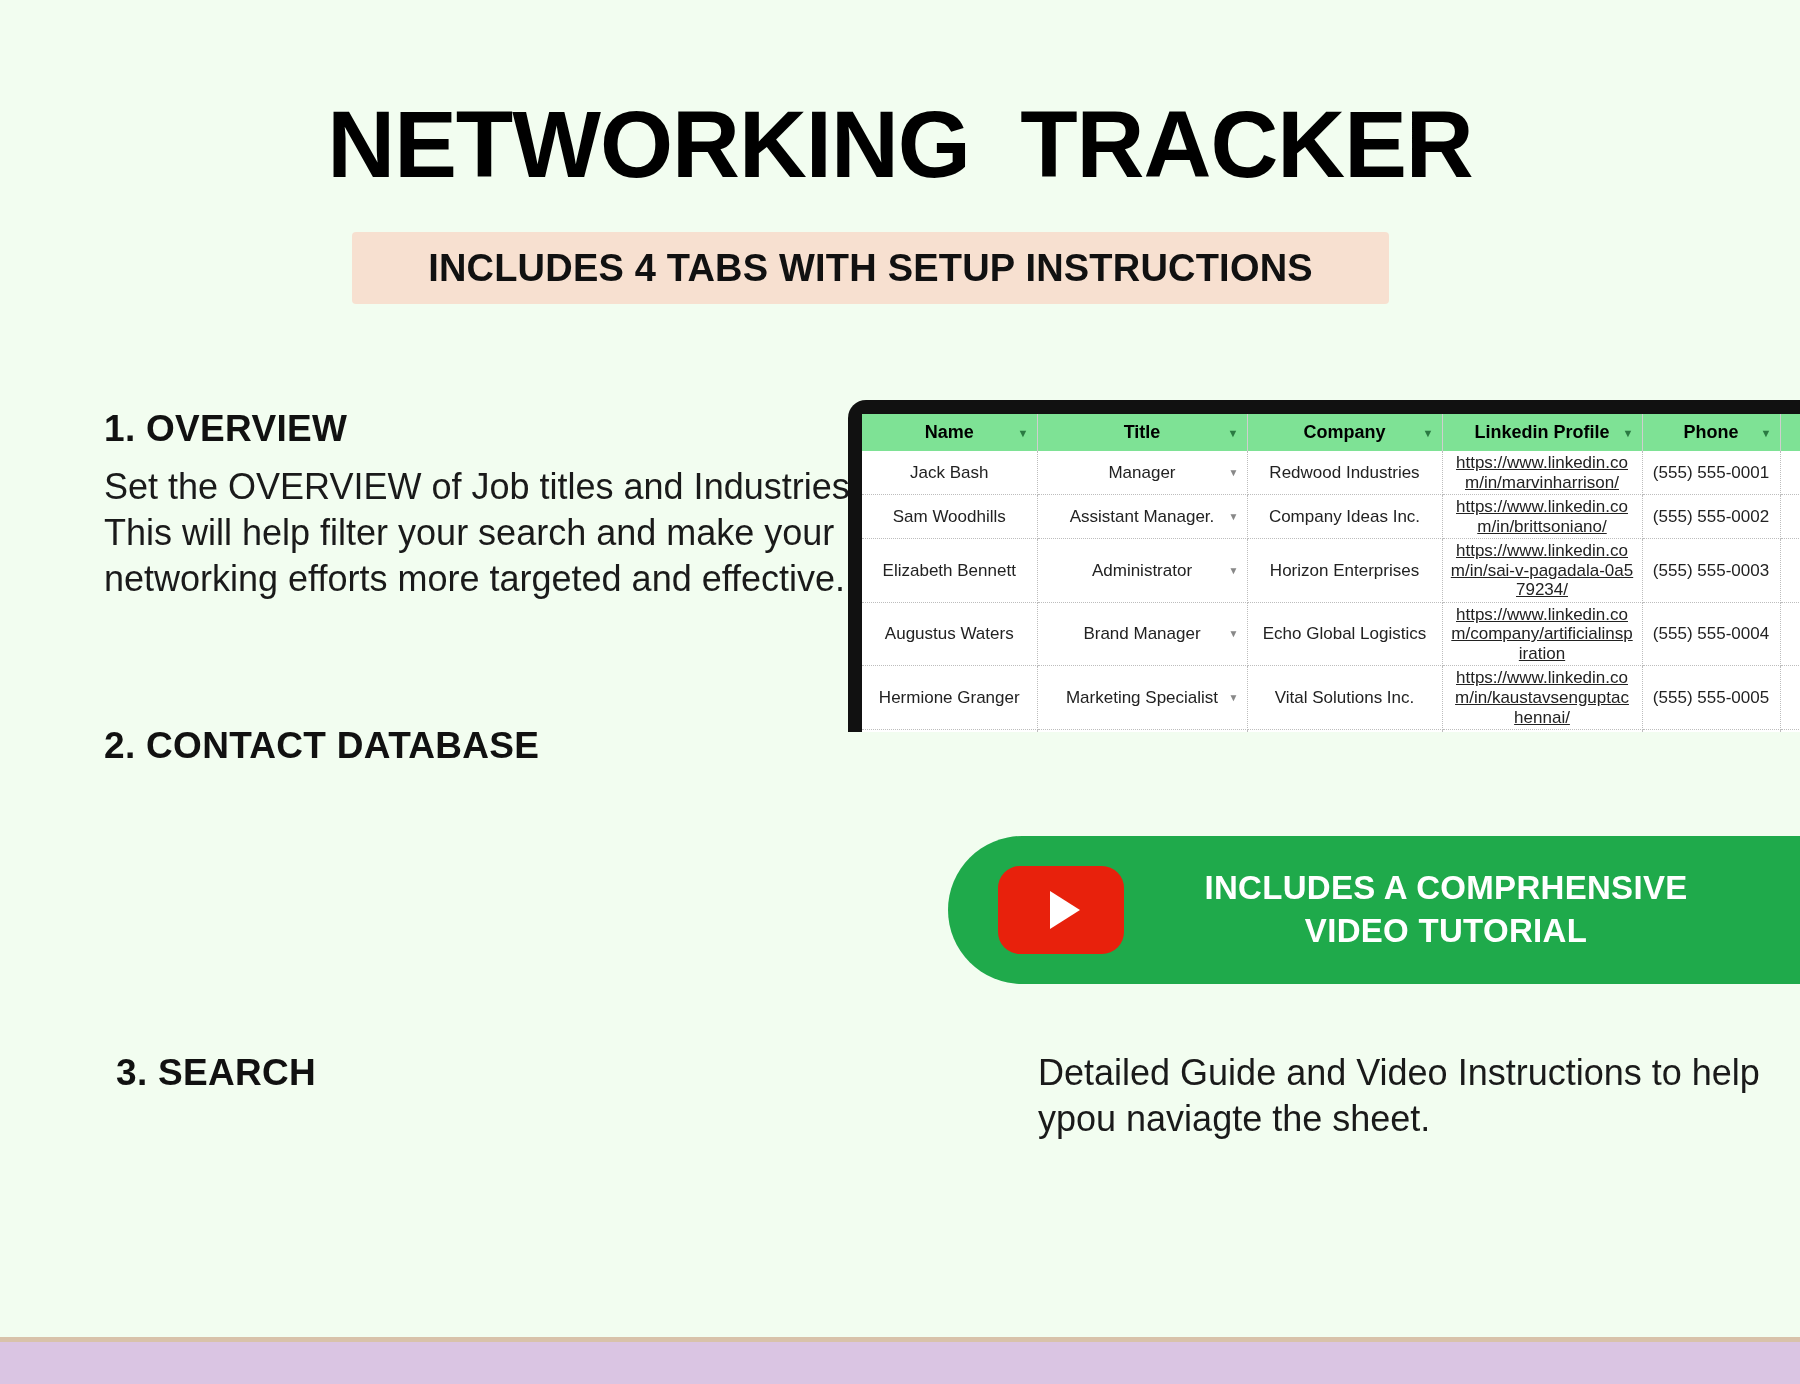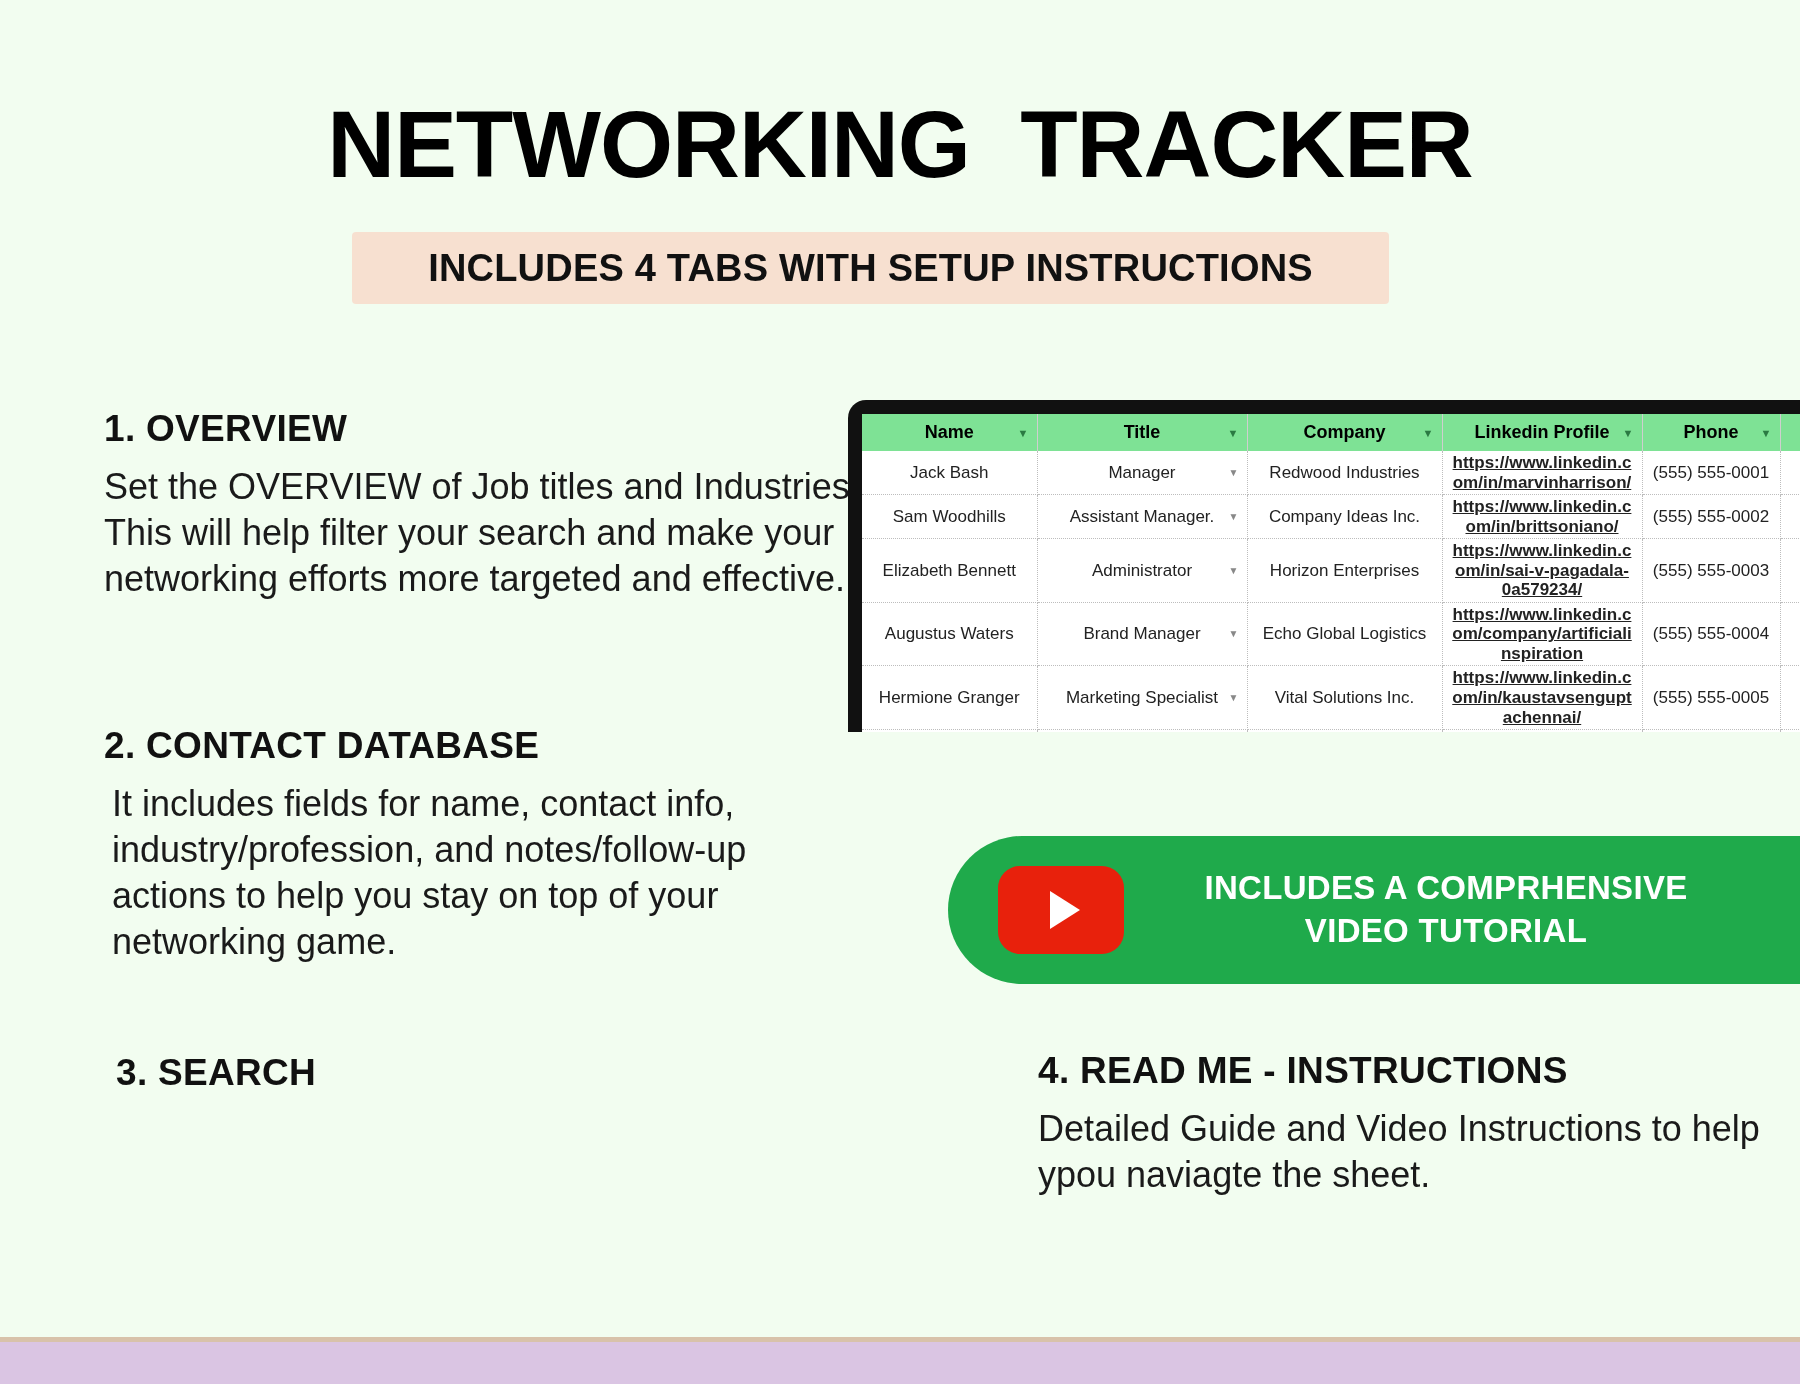--- a/index.html
+++ b/index.html
@@ -152,21 +152,20 @@
     line-height: 1;
   }
   td.c-link {
     font-size: 13.5px;
     color: #1a44c8;
     text-decoration: underline;
     line-height: 1.15;
     text-align: right;
     word-break: break-all;
     padding: 2px 4px;
-    font-weight: bold;
   }
   td.c-email {
     font-size: 15px;
     text-align: right;
     color: #222;
   }
   col.w-name    { width: 175px; }
   col.w-title   { width: 210px; }
   col.w-company { width: 195px; }
   col.w-link    { width: 200px; }
@@ -245,29 +244,27 @@
   <div class="tabs-banner-text"><span>INCLUDES </span><b>4 TABS</b><span> WITH SETUP INSTRUCTIONS</span></div>
 </div>
 
 <div class="section" id="sec-overview">
   <h2 class="section-heading">1. OVERVIEW</h2>
   <p class="section-body">Set the OVERVIEW of Job titles and Industries. This will help filter your search and make your networking efforts more targeted and effective.</p>
 </div>
 
 <div class="section" id="sec-contact">
   <h2 class="section-heading">2. CONTACT DATABASE</h2>
-  <p class="section-body">It includes fields for name, contact info, industry/profession, and notes/follow-up actions to help you stay on top of your networking game.</p>
 </div>
 
 <div class="section" id="sec-search">
   <h2 class="section-heading">3. SEARCH</h2>
 </div>
 
 <div class="section" id="sec-readme">
-  <h2 class="section-heading">4. READ ME - INSTRUCTIONS</h2>
   <p class="section-body">Detailed Guide and Video Instructions to help ypou naviagte the sheet.</p>
 </div>
 
 <div class="sheet-frame">
   <div class="sheet-inner">
     <table class="sheet">
       <colgroup>
         <col class="w-name">
           <col class="w-title">
           <col class="w-company">

